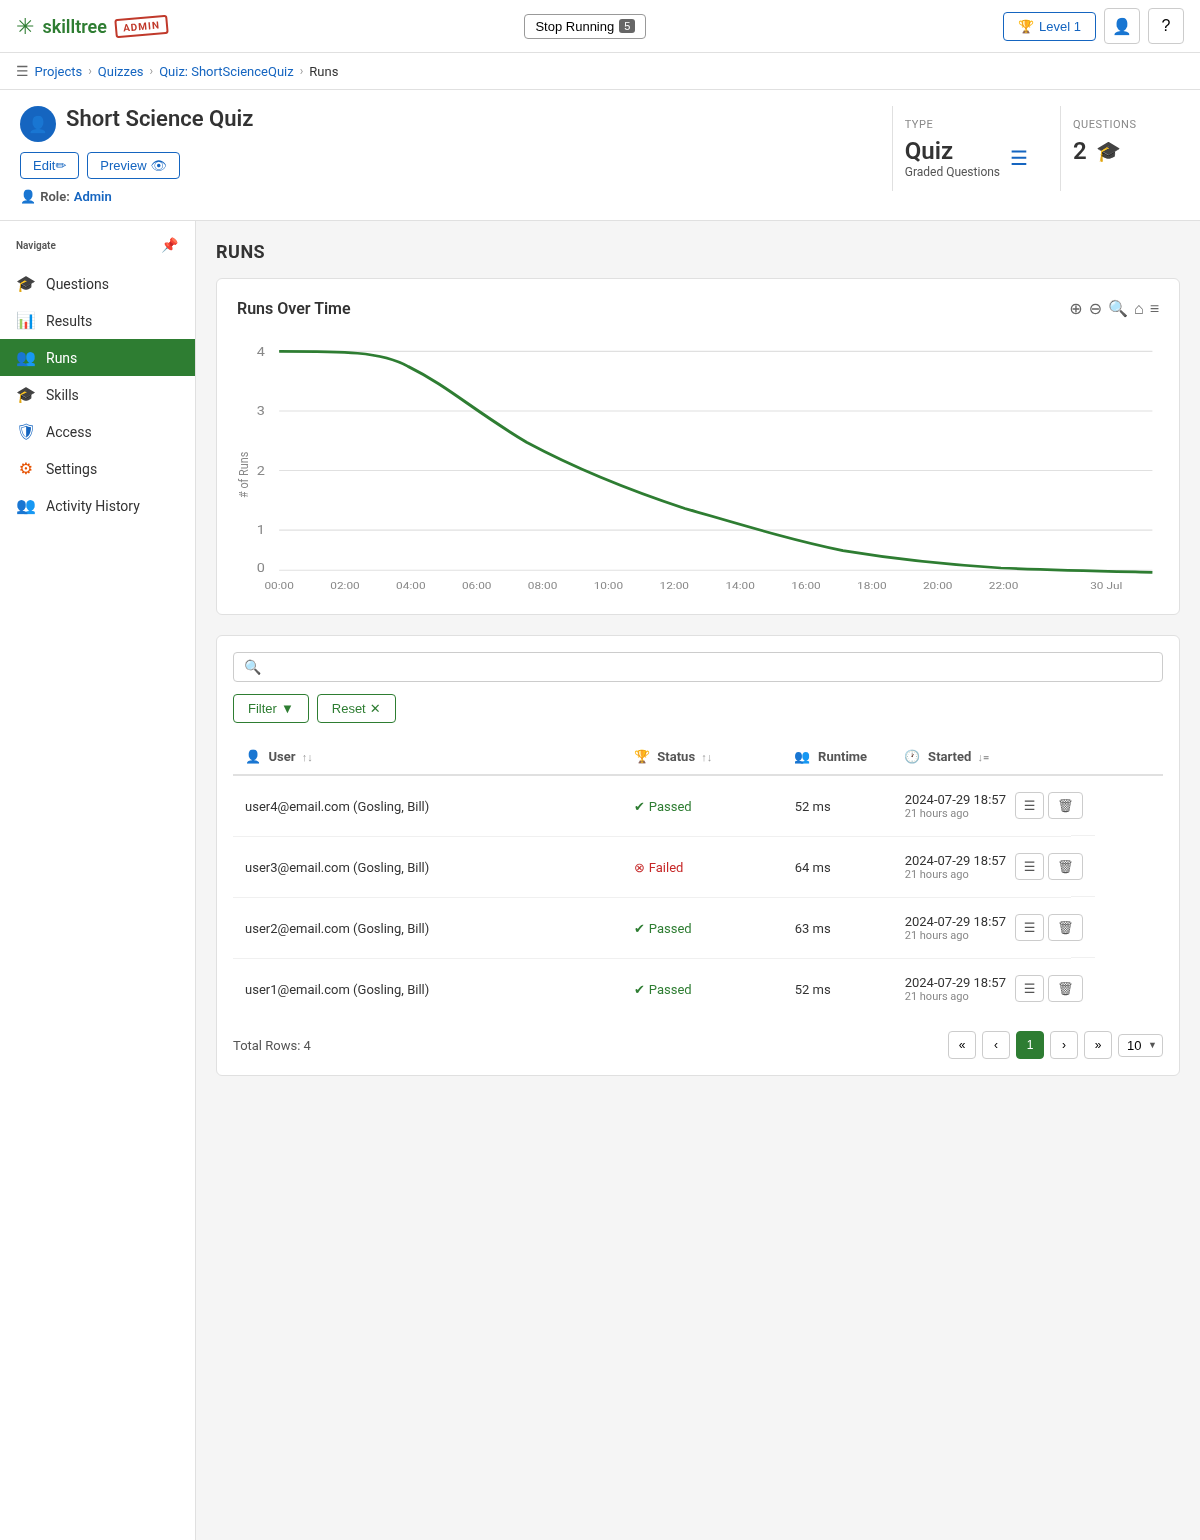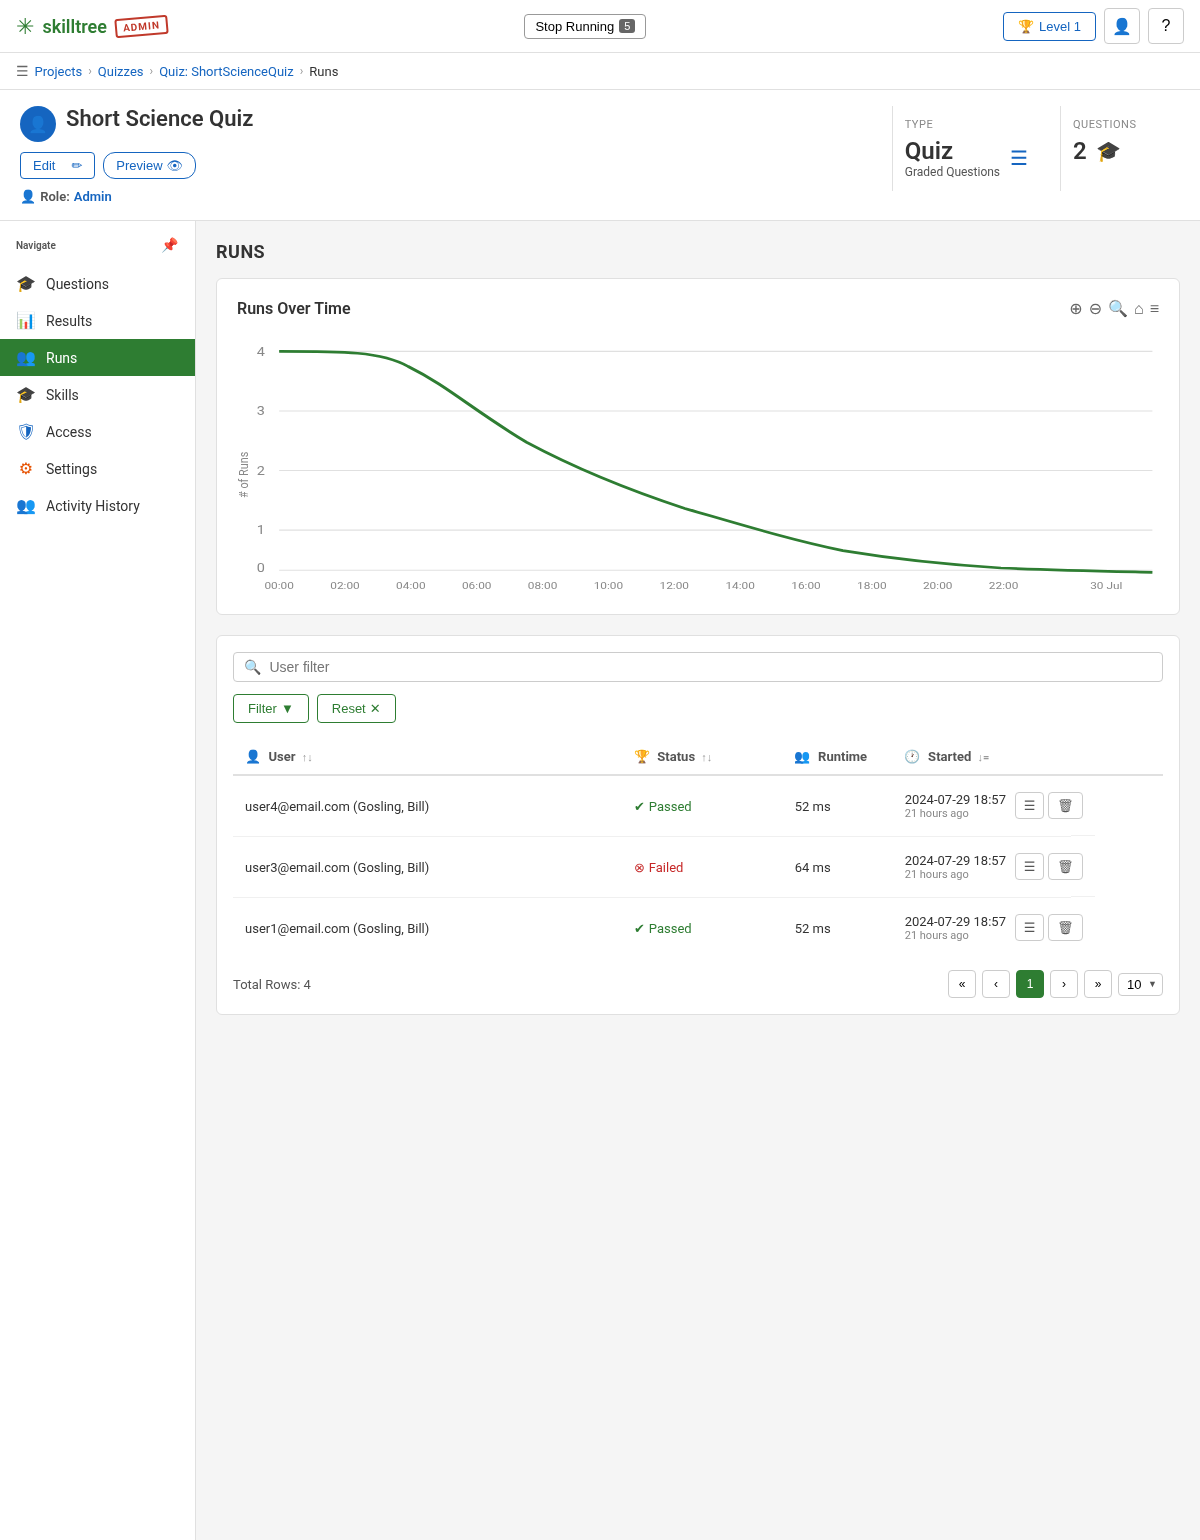--- a/index.html
+++ b/index.html
@@ -25,22 +25,22 @@
     .breadcrumb-current { color: #333; }
     .breadcrumb-icon { font-size: 14px; color: #666; }
 
     
     .quiz-info-area { background: white; border-bottom: 1px solid #e0e0e0; padding: 16px 20px; display: flex; align-items: flex-start; justify-content: space-between; }
     .quiz-left { display: flex; flex-direction: column; gap: 10px; }
     .quiz-title-row { display: flex; align-items: flex-start; gap: 10px; }
     .quiz-avatar { width: 36px; height: 36px; background: #1565c0; border-radius: 50%; display: flex; align-items: center; justify-content: center; color: white; font-size: 16px; }
     .quiz-title { font-size: 22px; font-weight: 600; color: #333; }
     .quiz-btns { display: flex; gap: 8px; }
-    .edit-btn { border: 1px solid #1565c0; color: #1565c0; background: white; padding: 5px 12px; border-radius: 4px; cursor: pointer; font-size: 13px; display: flex; align-items: center; gap: 16px; }
-    .preview-btn { border: 1px solid #1565c0; color: #1565c0; background: white; padding: 5px 12px; border-radius: 12px; cursor: pointer; font-size: 13px; display: flex; align-items: center; gap: 4px; }
+    .edit-btn { border: 1px solid #1565c0; color: #1565c0; background: white; padding: 5px 12px; border-radius: 4px; cursor: pointer; font-size: 13px; display: flex; align-items: center; gap: 0; }
+    .preview-btn { border: 1px solid #1565c0; color: #1565c0; background: white; padding: 5px 12px; border-radius: 4px; cursor: pointer; font-size: 13px; display: flex; align-items: center; gap: 4px; }
     .role-row { display: flex; align-items: center; gap: 4px; font-size: 13px; color: #555; }
     .quiz-right { display: flex; gap: 20px; }
     .quiz-meta-box { padding: 12px 12px; border-left: 1px solid #e0e0e0; display: flex; flex-direction: column; gap: 6px; min-width: 120px; }
     .meta-label { font-size: 11px; color: #888; text-transform: uppercase; letter-spacing: 0.5px; }
     .meta-value { font-size: 24px; font-weight: 600; color: #333; display: flex; align-items: center; gap: 8px; }
     .meta-sub { font-size: 12px; color: #555; }
     .meta-icon { font-size: 20px; }
     .type-icon { color: #1565c0; font-size: 20px; }
     .questions-icon { color: #2e7d32; font-size: 20px; }
 
@@ -280,21 +280,20 @@
           <text x="532" y="235" font-size="9" fill="#888" text-anchor="middle">20:00</text>
           <text x="582" y="235" font-size="9" fill="#888" text-anchor="middle">22:00</text>
           <text x="660" y="235" font-size="9" fill="#888" text-anchor="middle">30 Jul</text>
         </svg>
       </div>
     </div>
 
     <div class="filter-card">
       <div class="search-row">
         <span class="search-icon">🔍</span>
-        <input class="search-input" type="text" placeholder="User filter" style="">
       </div>
       <div class="filter-btn-row">
         <button class="filter-btn">
           <span>Filter</span>
           <span>▼</span>
         </button>
         <button class="reset-btn">
           <span>Reset</span>
           <span>✕</span>
         </button>
@@ -346,20 +345,35 @@
       <td class="col-started">
         <div>2024-07-29 18:57</div>
         <div class="started-sub">21 hours ago</div>
       </td>
       <td class="col-actions" style="display:flex;gap:4px;justify-content:flex-end;">
         <button class="detail-btn">☰</button>
         <button class="delete-btn">🗑</button>
       </td>
     </tr>
             <tr>
+      <td class="col-user">user2@email.com (Gosling, Bill)</td>
+      <td class="col-status">
+                <span class="status-passed"><span>✔</span>Passed</span>
+              </td>
+      <td class="col-runtime">63 ms</td>
+      <td class="col-started">
+        <div>2024-07-29 18:57</div>
+        <div class="started-sub">21 hours ago</div>
+      </td>
+      <td class="col-actions" style="display:flex;gap:4px;justify-content:flex-end;">
+        <button class="detail-btn">☰</button>
+        <button class="delete-btn">🗑</button>
+      </td>
+    </tr>
+            <tr>
       <td class="col-user">user1@email.com (Gosling, Bill)</td>
       <td class="col-status">
                 <span class="status-passed"><span>✔</span>Passed</span>
               </td>
       <td class="col-runtime">52 ms</td>
       <td class="col-started">
         <div>2024-07-29 18:57</div>
         <div class="started-sub">21 hours ago</div>
       </td>
       <td class="col-actions" style="display:flex;gap:4px;justify-content:flex-end;">

